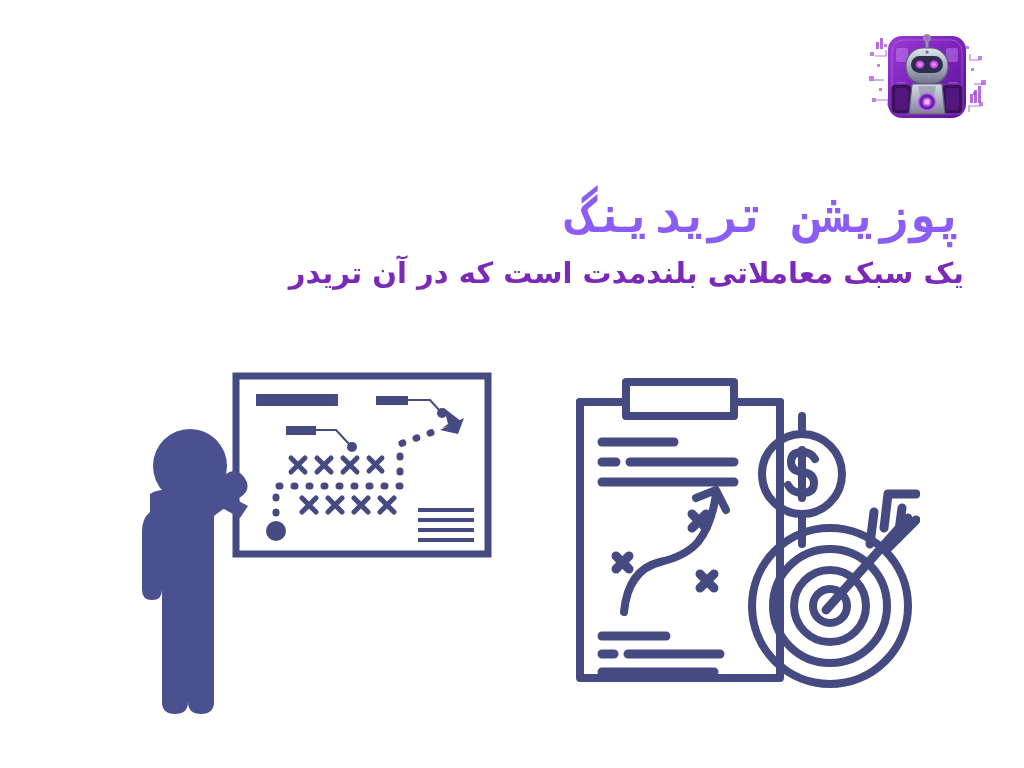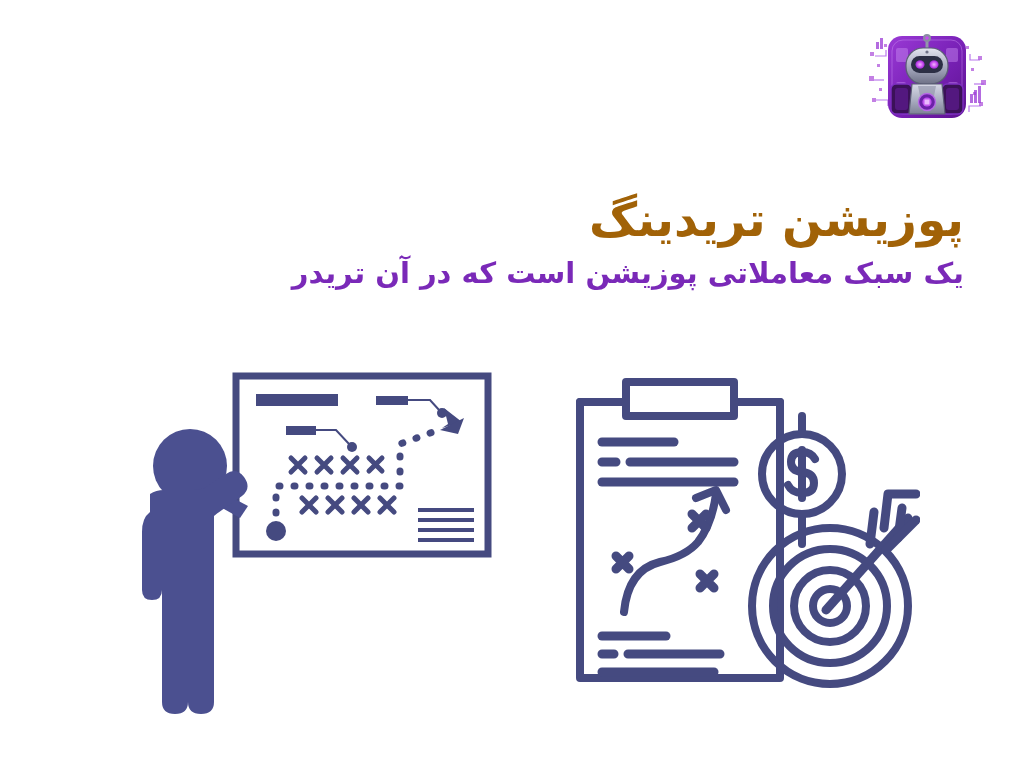--- a/index.html
+++ b/index.html
@@ -18,26 +18,27 @@
     width:122px;height:108px;
   }
   .logo-wrap svg{display:block;width:100%;height:100%;}
 
   
   .title{
     position:absolute;top:160px;right:60px;
     width:880px;
     text-align:right;
     direction:rtl;
-    color:#a16207;
+    color:#8b5cf6;
     font-size:47px;
     font-weight:bold;
     letter-spacing:-0.5px;
     line-height:1.25;
     white-space:nowrap;
+    font-family:Liberation Mono, monospace;
   }
   .subtitle{
     position:absolute;top:252px;right:60px;
     width:880px;
     text-align:right;
     direction:rtl;
     color:#7a29b8;
     font-size:29px;
     font-weight:bold;
     line-height:1.45;
@@ -153,21 +154,21 @@
         <circle cx="61" cy="80" r="8.5" fill="#6c21a8" stroke="#b86ae6" stroke-width="1.4"></circle>
         <circle cx="61" cy="80" r="4.6" fill="#c052ee"></circle>
         <rect x="58.5" y="77.5" width="5" height="5" fill="#f0c4ff" opacity="0.9"></rect>
       </g>
     </svg>
   </div>
 
   <h1 class="title">پوزیشن تریدینگ</h1>
 
   <div class="subtitle">
-    <span class="ln">یک سبک معاملاتی پوزیشن است که در آن تریدر</span>
+    <span class="ln">یک سبک معاملاتی بلندمدت است که در آن تریدر</span>
   </div>
 
   <div class="illus-left">
     <svg viewBox="0 0 372 372" xmlns="http://www.w3.org/2000/svg" aria-label="presenter at whiteboard">
 
       <g>
         <rect x="108" y="10" width="252" height="178" fill="#ffffff" stroke="#454a80" stroke-width="7"></rect>
       </g>
 
       <g fill="#454a80">

